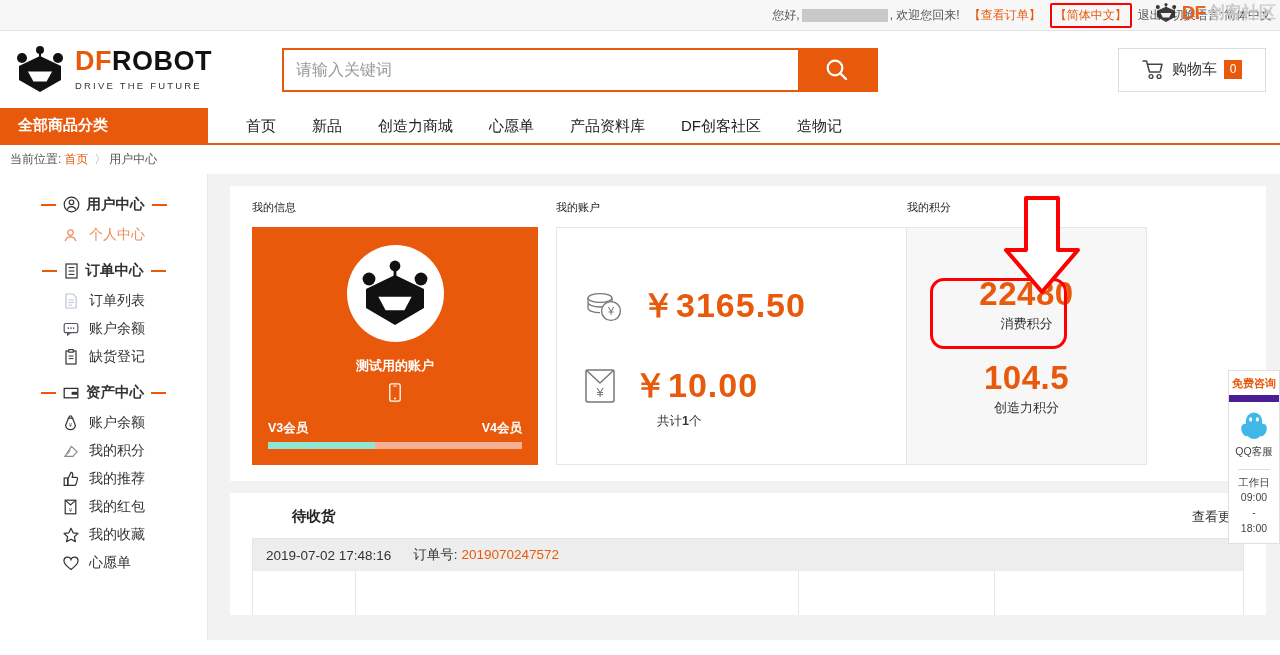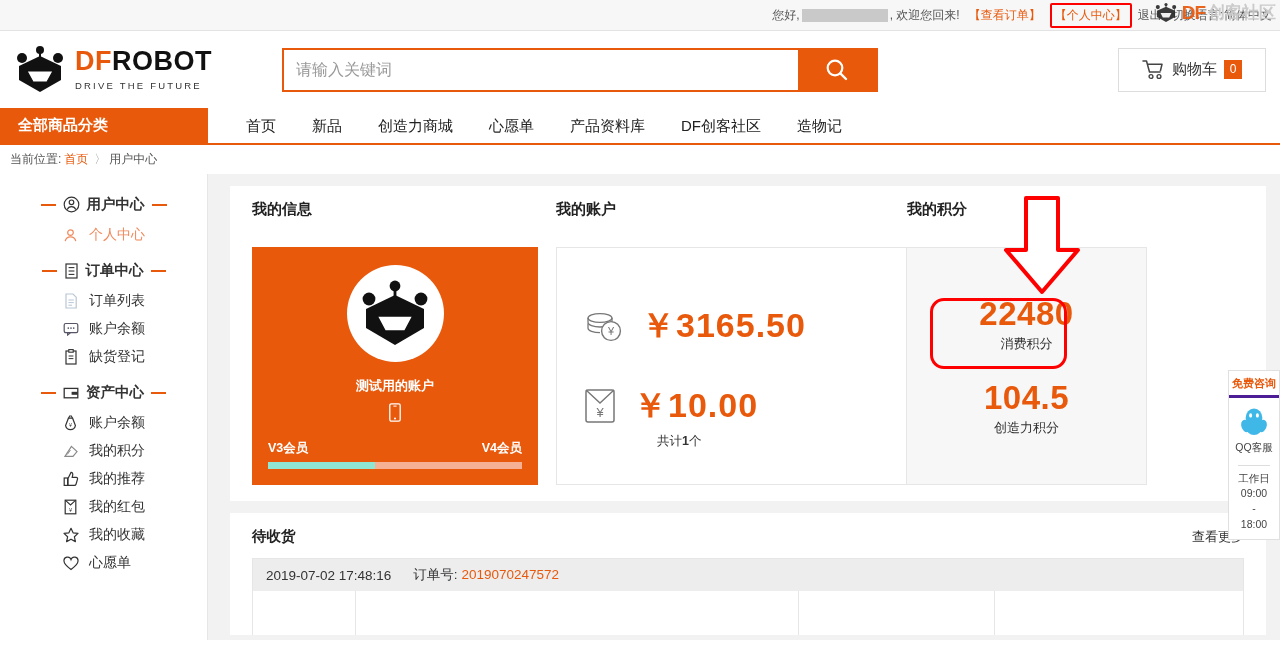--- a/index.html
+++ b/index.html
@@ -119,21 +119,21 @@
     display: flex; align-items: center; gap: 10px;
     font-size: 14px; color: #333; cursor: pointer;
     padding: 5px 0 5px 62px;
   }
   .side-item.active { color: #f08a5d; }
   .side-item .ico { width: 17px; display: inline-flex; justify-content: center; }
 
   
   .main { flex: 1; background: #f2f2f2; padding: 12px 14px 0 22px; }
   .panel { background: #fff; padding: 14px 22px 16px 22px; }
-  .panel-title { font-size: 15px; font-weight: bold; color: #222; margin-bottom: 28px; }
+  .panel-title { font-size: 11px; font-weight: normal; color: #222; margin-bottom: 12px; }
 
   .cards { display: flex; }
   .col-info { width: 286px; }
   .col-account { width: 351px; margin-left: 18px; }
   .col-points { width: 240px; }
 
   .info-card {
     background: #e8590c; height: 238px; position: relative;
     display: flex; flex-direction: column; align-items: center; padding-top: 18px;
   }
@@ -179,21 +179,21 @@
     position: absolute; left: 23px; top: 50px; width: 137px; height: 71px;
     border: 3px solid #f00; border-radius: 14px; pointer-events: none;
   }
   .annot-arrow {
     position: absolute; left: 1000px; top: 196px; z-index: 20; pointer-events: none;
   }
 
   
   .orders { background: #fff; margin-top: 12px; padding: 14px 22px 0 22px; }
   .orders-head { display: flex; align-items: center; justify-content: space-between; }
-  .orders-title { font-size: 14.5px; font-weight: bold; color: #222; }
+  .orders-title { font-size: 14.5px; font-weight: bold; color: #222; margin-left: 40px; }
   .orders-more { font-size: 13px; color: #333; cursor: pointer; }
   .otable { margin-top: 12px; border: 1px solid #e6e6e6; border-bottom: 0; }
   .orow-head {
     background: #ededed; height: 32px; display: flex; align-items: center;
     padding-left: 13px; font-size: 13.5px; color: #333; gap: 22px;
   }
   .orow-head .onum-lbl { color: #333; }
   .orow-head .onum { color: #e8590c; }
   .orow-body { height: 44px; display: flex; }
   .ocell { border-right: 1px solid #e6e6e6; height: 100%; }
@@ -204,38 +204,38 @@
   .oc4 { width: 160px; }
 
   
   .rail {
     position: absolute; right: 0; top: 370px; width: 52px;
     border: 1px solid #e0e0e0; background: #fff; text-align: center;
     z-index: 25;
   }
   .rail-head {
     font-size: 11px; color: #e8590c; padding: 5px 0 4px 0;
-    border-bottom: 3px solid #4c1d95; font-weight: bold;
+    border-bottom: 7px solid #4c1d95; font-weight: bold;
   }
   .rail-qq { padding: 7px 0 4px 0; }
   .rail-qq-lbl { font-size: 10.5px; color: #444; padding-bottom: 6px; }
   .rail-hr { height: 1px; background: #ddd; margin: 0 9px; }
   .rail-hours { font-size: 10.5px; color: #444; padding: 5px 0 7px 0; line-height: 1.45; }
 </style>
 </head>
 <body>
 
 <div class="page">
 
   <div class="topbar">
     <span>您好,</span>
     <span class="namebox"></span>
     <span>, 欢迎您回来!</span>
     <span class="lnk">【查看订单】</span>
-    <span class="boxed">【个人中心】</span>
+    <span class="boxed">【简体中文】</span>
     <span class="lnk plain">退出</span>
     <span class="langlabel">切换语言:</span>
     <span class="langval">简体中文</span>
 
     <div class="watermark">
       <svg class="wm-robot" viewBox="0 0 52 44">
         <circle cx="8" cy="9" r="4.5" fill="#2b2b2b"></circle>
         <circle cx="44" cy="9" r="4.5" fill="#2b2b2b"></circle>
         <circle cx="26" cy="3.5" r="3.5" fill="#2b2b2b"></circle>
         <rect x="25" y="4" width="2" height="8" fill="#2b2b2b"></rect>

